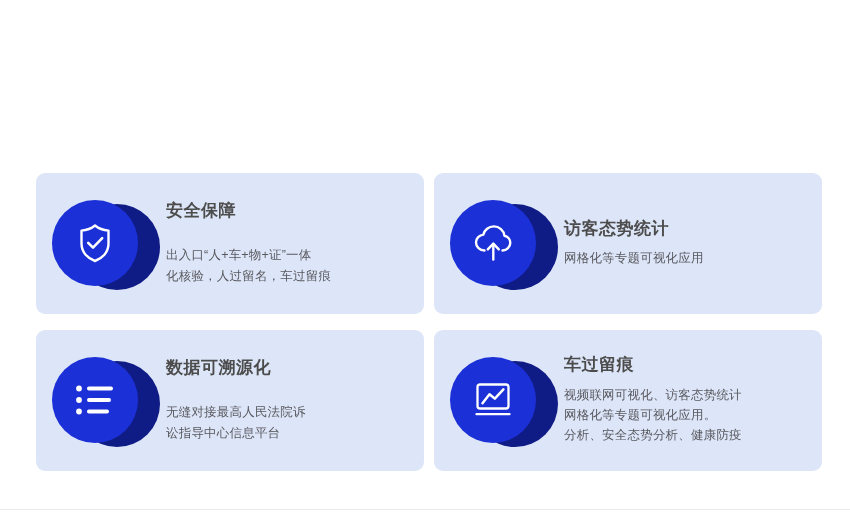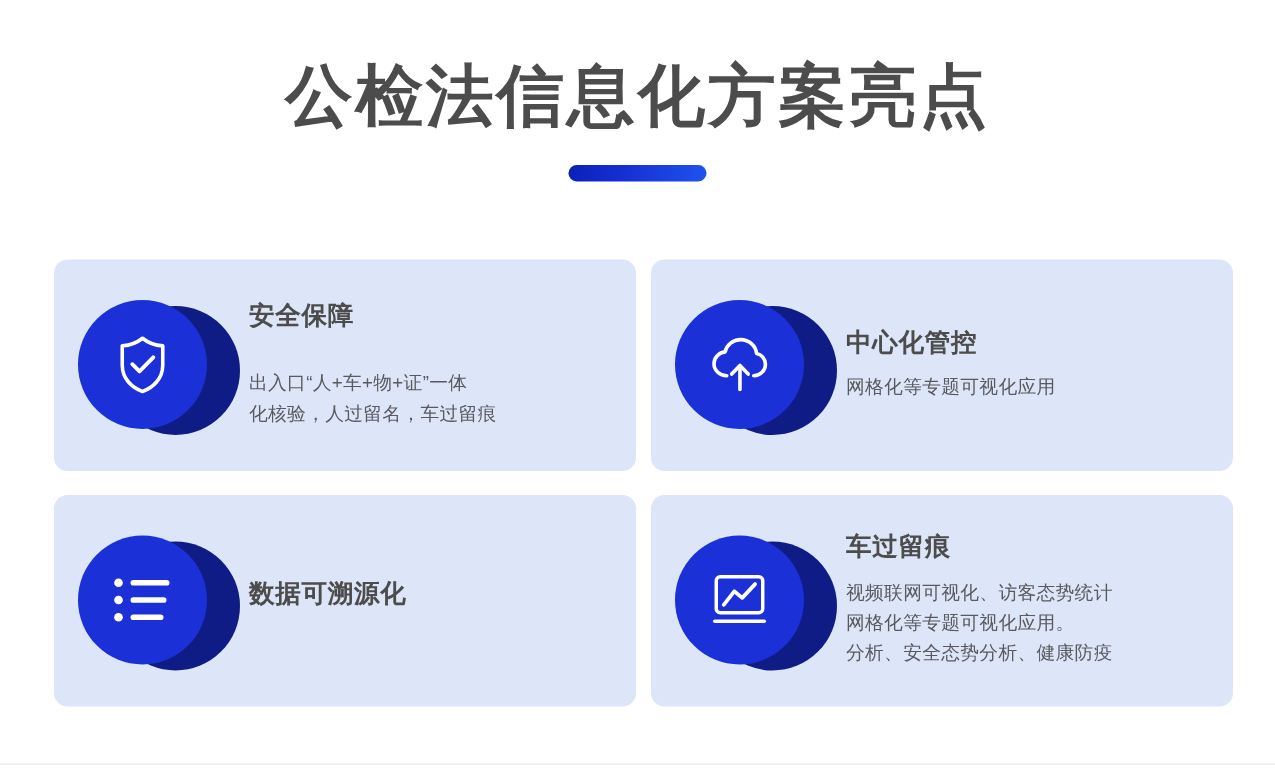--- a/index.html
+++ b/index.html
@@ -139,24 +139,20 @@
     width: 850px;
     height: 1px;
     background: #ececec;
   }
 </style>
 </head>
 <body>
 
 <div class="page">
 
-  <div class="header">
-    <div class="page-title">公检法信息化方案亮点</div>
-    <div class="title-accent"></div>
-  </div>
 
   <div class="cards">
 
     <div class="card">
       <div class="icon-wrap">
         <div class="icon-shadow"></div>
         <div class="icon-circle">
           <svg width="40" height="42" viewBox="0 0 40 42" fill="none">
             <path d="M20 3.5 C15.5 7.2 10.5 8.3 6.5 8.6 L6.5 21.5 C6.5 30.5 13 36.5 20 39 C27 36.5 33.5 30.5 33.5 21.5 L33.5 8.6 C29.5 8.3 24.5 7.2 20 3.5 Z" stroke="#ffffff" stroke-width="2.4" stroke-linejoin="round" fill="none"></path>
             <path d="M13.2 20.8 L18 25.6 L27.2 16.2" stroke="#ffffff" stroke-width="2.6" stroke-linecap="round" stroke-linejoin="round" fill="none"></path>
@@ -177,21 +173,21 @@
         <div class="icon-shadow"></div>
         <div class="icon-circle">
           <svg width="44" height="42" viewBox="0 0 44 42" fill="none">
             <path d="M13.5 28.5 C8.8 28.5 5 24.9 5 20.5 C5 16.4 8.3 13 12.4 12.6 C13.4 7.9 17.7 4.4 22.8 4.4 C28.3 4.4 32.9 8.5 33.4 13.7 C36.8 14.4 39.3 17.3 39.3 20.8 C39.3 25.0 35.8 28.5 31.5 28.5" stroke="#ffffff" stroke-width="2.4" stroke-linecap="round" stroke-linejoin="round" fill="none"></path>
             <path d="M22.3 37.6 L22.3 22.2" stroke="#ffffff" stroke-width="2.4" stroke-linecap="round"></path>
             <path d="M16.8 27.4 L22.3 21.6 L27.8 27.4" stroke="#ffffff" stroke-width="2.4" stroke-linecap="round" stroke-linejoin="round" fill="none"></path>
           </svg>
         </div>
       </div>
       <div class="card-text">
-        <div class="card-title">中心化管控</div>
+        <div class="card-title">访客态势统计</div>
         <div class="card-desc single">
           <div>网格化等专题可视化应用</div>
         </div>
       </div>
     </div>
 
     <div class="card">
       <div class="icon-wrap">
         <div class="icon-shadow"></div>
         <div class="icon-circle">
@@ -200,20 +196,24 @@
             <circle cx="5" cy="17" r="2.9" fill="#ffffff"></circle>
             <circle cx="5" cy="28.5" r="2.9" fill="#ffffff"></circle>
             <rect x="13" y="3.6" width="26" height="3.8" rx="1.9" fill="#ffffff"></rect>
             <rect x="13" y="15.1" width="24" height="3.8" rx="1.9" fill="#ffffff"></rect>
             <rect x="13" y="26.6" width="22" height="3.8" rx="1.9" fill="#ffffff"></rect>
           </svg>
         </div>
       </div>
       <div class="card-text">
         <div class="card-title">数据可溯源化</div>
+        <div class="card-desc narrow">
+          <div>无缝对接最高人民法院诉</div>
+          <div>讼指导中心信息平台</div>
+        </div>
       </div>
     </div>
 
     <div class="card">
       <div class="icon-wrap">
         <div class="icon-shadow"></div>
         <div class="icon-circle">
           <svg width="44" height="40" viewBox="0 0 44 40" fill="none">
             <rect x="6.5" y="4.5" width="31" height="24" rx="2.6" stroke="#ffffff" stroke-width="2.3" fill="none"></rect>
             <path d="M11.5 23.2 L18.5 14.2 L23.8 18.6 L32.4 9.4" stroke="#ffffff" stroke-width="2.5" stroke-linecap="round" stroke-linejoin="round" fill="none"></path>

